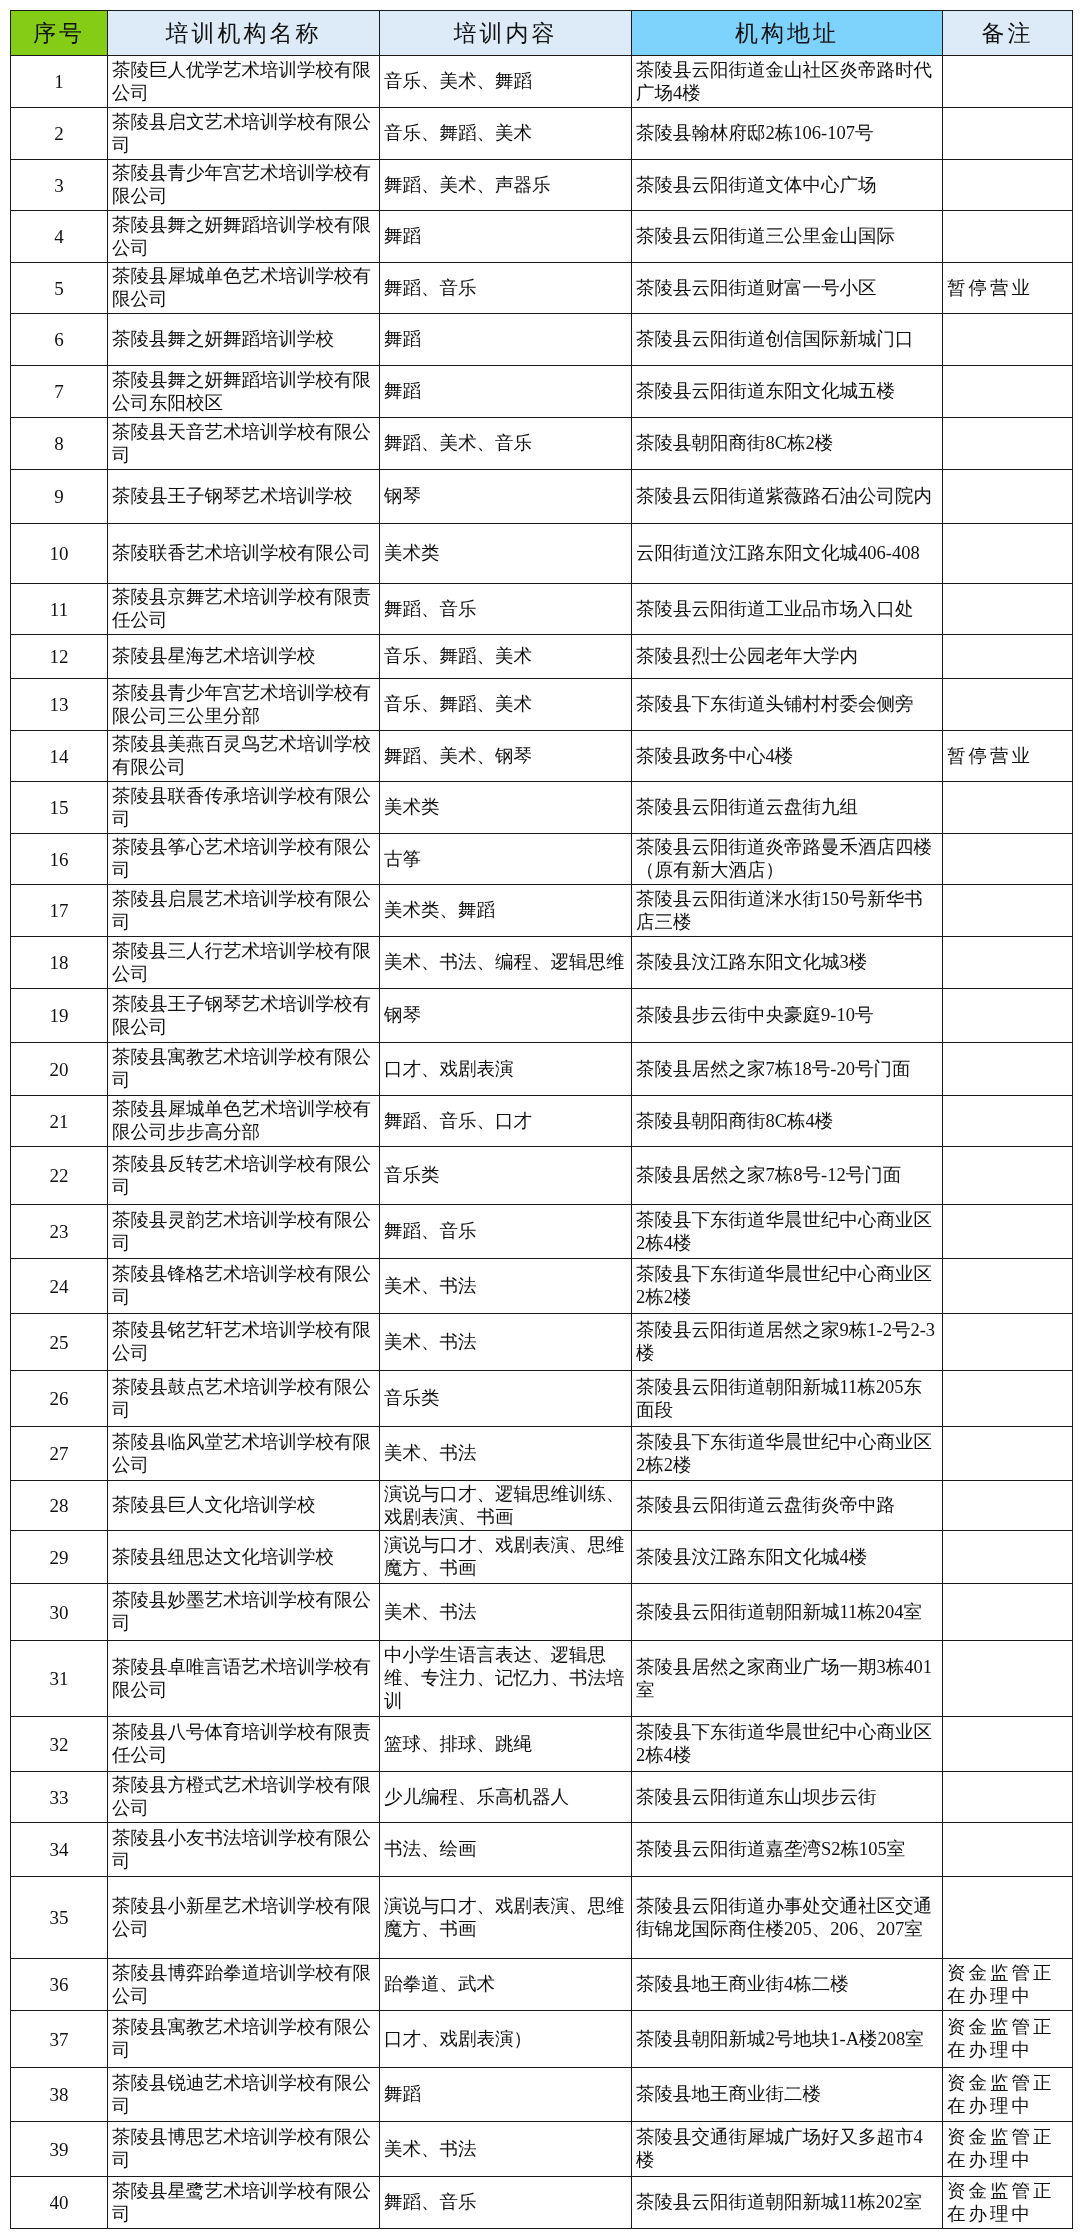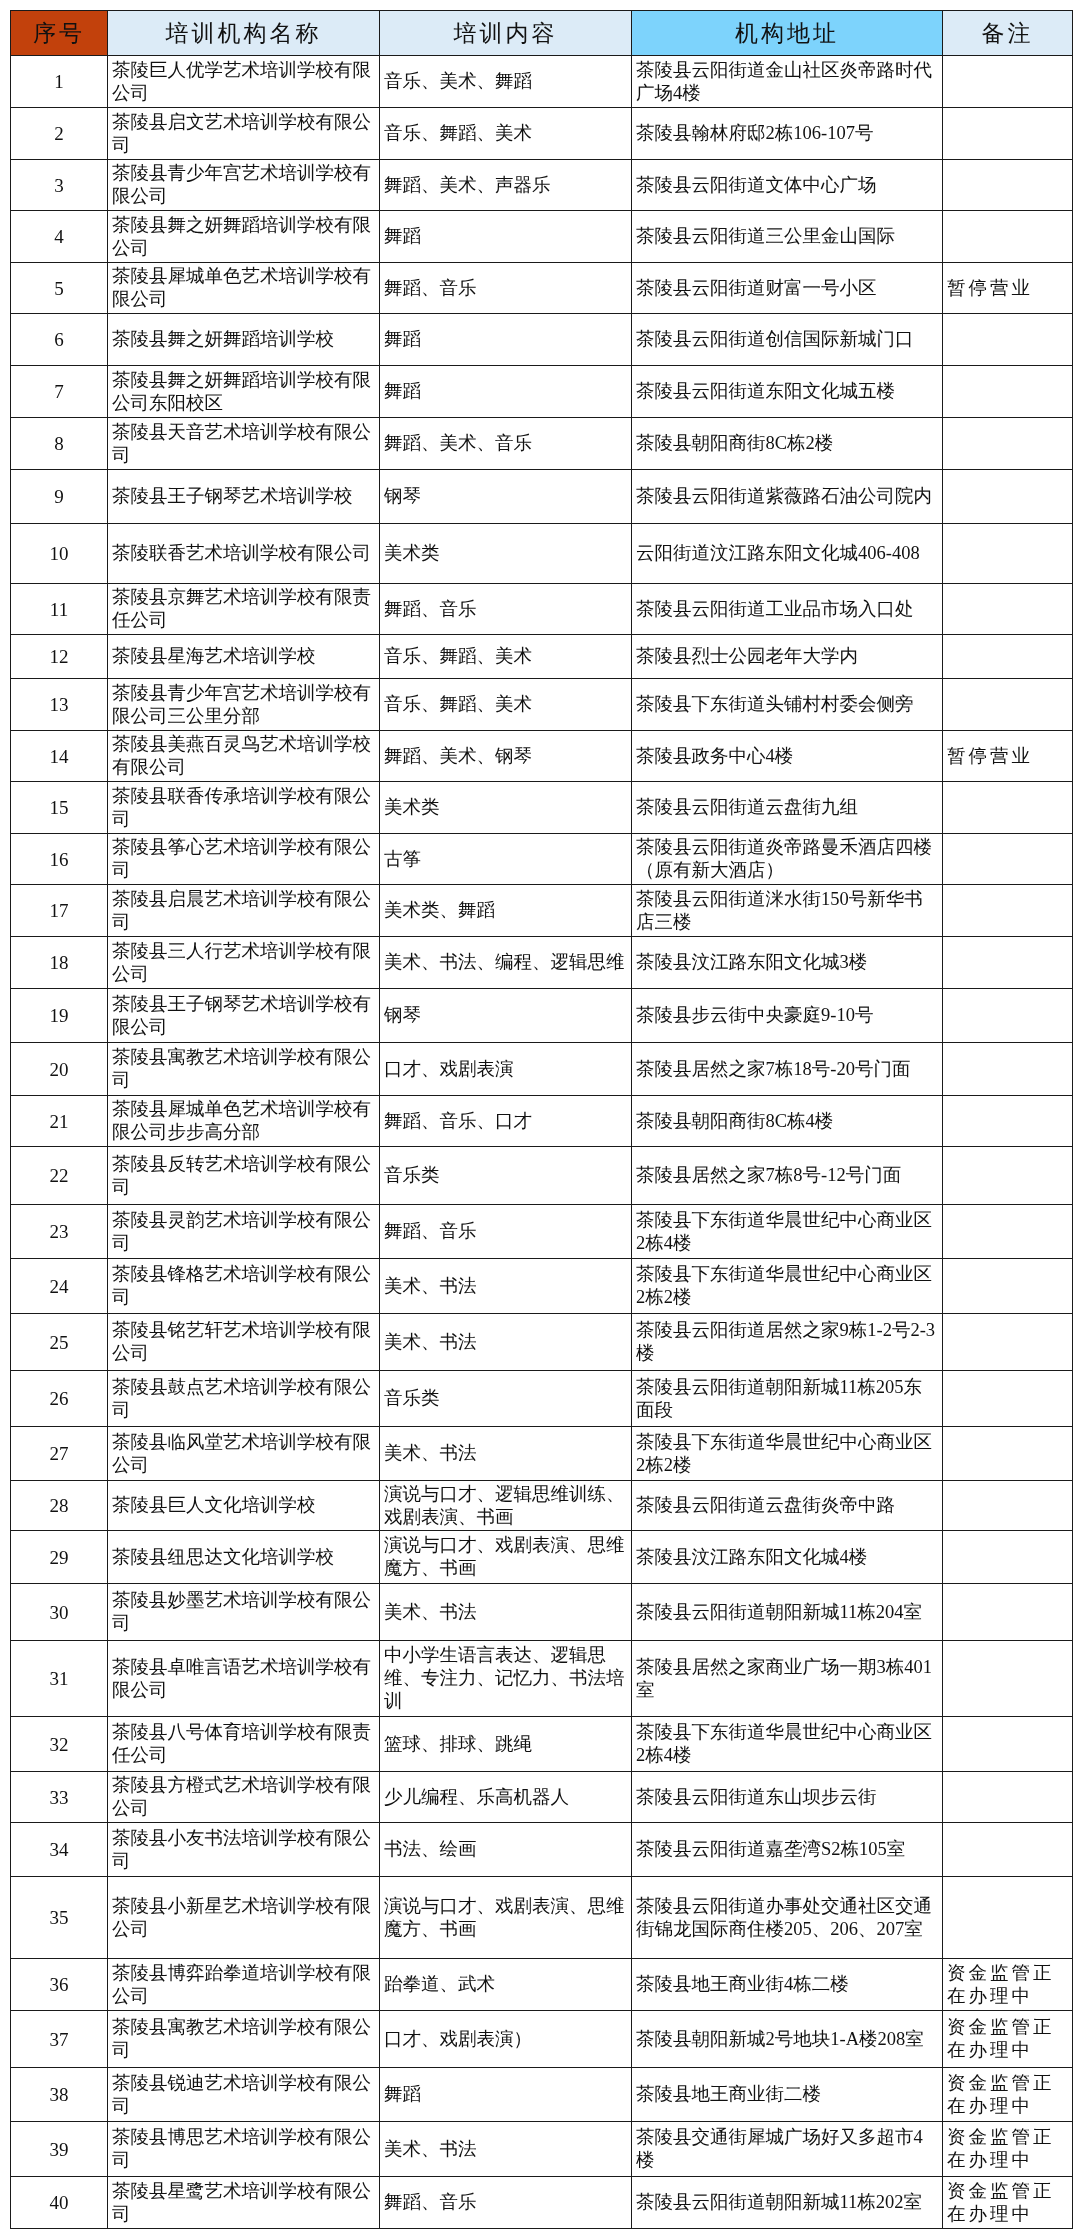--- a/index.html
+++ b/index.html
@@ -69,21 +69,21 @@
   <table>
     <colgroup>
       <col class="c-no">
       <col class="c-name">
       <col class="c-content">
       <col class="c-addr">
       <col class="c-note">
     </colgroup>
     <thead>
       <tr>
-        <th style="background: #c2410c;">序号</th>
+        <th style="background: #84cc16;">序号</th>
         <th style="background: rgb(220, 235, 247);">培训机构名称</th>
         <th style="background: rgb(220, 235, 247);">培训内容</th>
         <th style="background: #7dd3fc;">机构地址</th>
         <th style="background: rgb(220, 235, 247);">备注</th>
       </tr>
     </thead>
     <tbody id="rows">
   <tr style="height: 52px;">
     <td class="no">1</td>
     <td class="name">茶陵巨人优学艺术培训学校有限公司</td>

